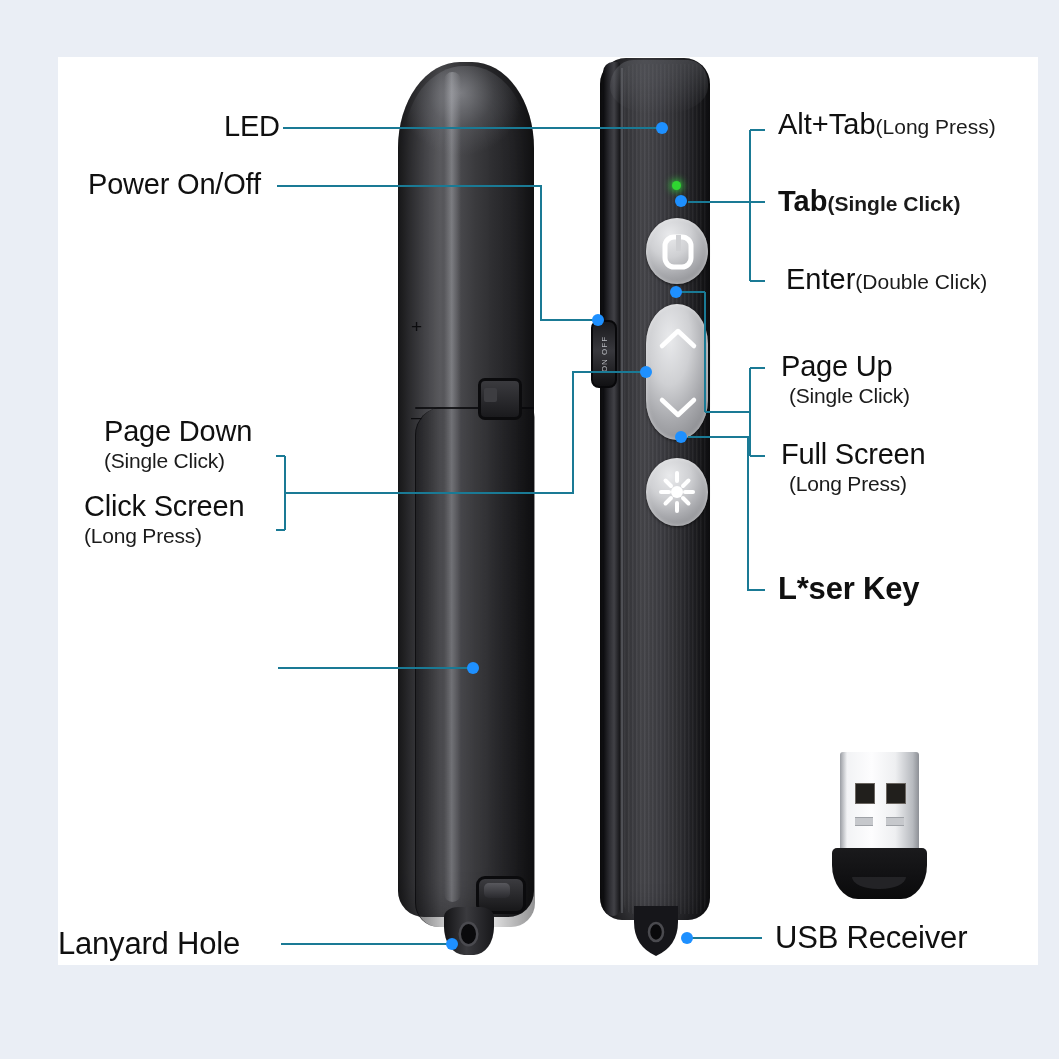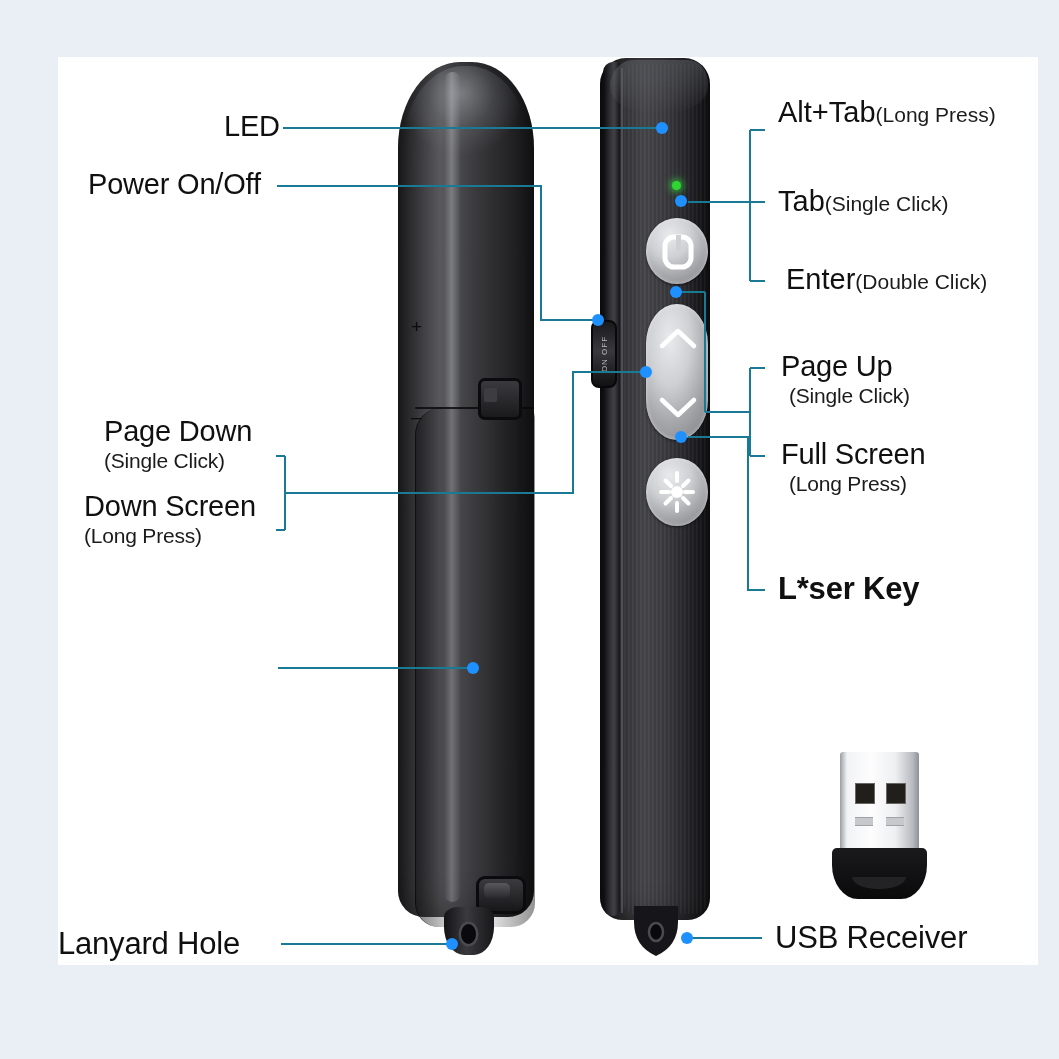--- a/index.html
+++ b/index.html
@@ -484,32 +484,32 @@
   <div class="label lbl-main" style="left:212px; top:112px;margin-left:12px;">LED</div>
 
   <div class="label lbl-main" style="left:88px; top:170px;">Power On/Off</div>
 
   <div class="label stack" style="left:84px; top:417px;margin-left:20px;">
     <div class="lbl-main">Page Down</div>
     <div class="lbl-sub">(Single Click)</div>
   </div>
 
   <div class="label stack" style="left:84px; top:492px;">
-    <div class="lbl-main">Down Screen</div>
+    <div class="lbl-main">Click Screen</div>
     <div class="lbl-sub">(Long Press)</div>
   </div>
 
 
   <div class="label lbl-main" style="left:58px; top:928px; font-size:31px;">Lanyard Hole</div>
 
-  <div class="label" style="left:778px; top:98px;text-align:center;">
+  <div class="label" style="left:778px; top:110px;text-align:center;">
     <span class="inline-main">Alt+Tab</span><span class="inline-sub">(Long Press)</span>
   </div>
 
-  <div class="label" style="left:778px; top:187px;">
+  <div class="label" style="left:778px; top:187px;font-weight:bold;">
     <span class="inline-main">Tab</span><span class="inline-sub">(Single Click)</span>
   </div>
 
   <div class="label" style="left:778px; top:265px;margin-left:8px;">
     <span class="inline-main">Enter</span><span class="inline-sub">(Double Click)</span>
   </div>
 
   <div class="label stack" style="left:781px; top:352px;">
     <div class="lbl-main">Page Up</div>
     <div class="lbl-sub" style="margin-left:8px;">(Single Click)</div>

